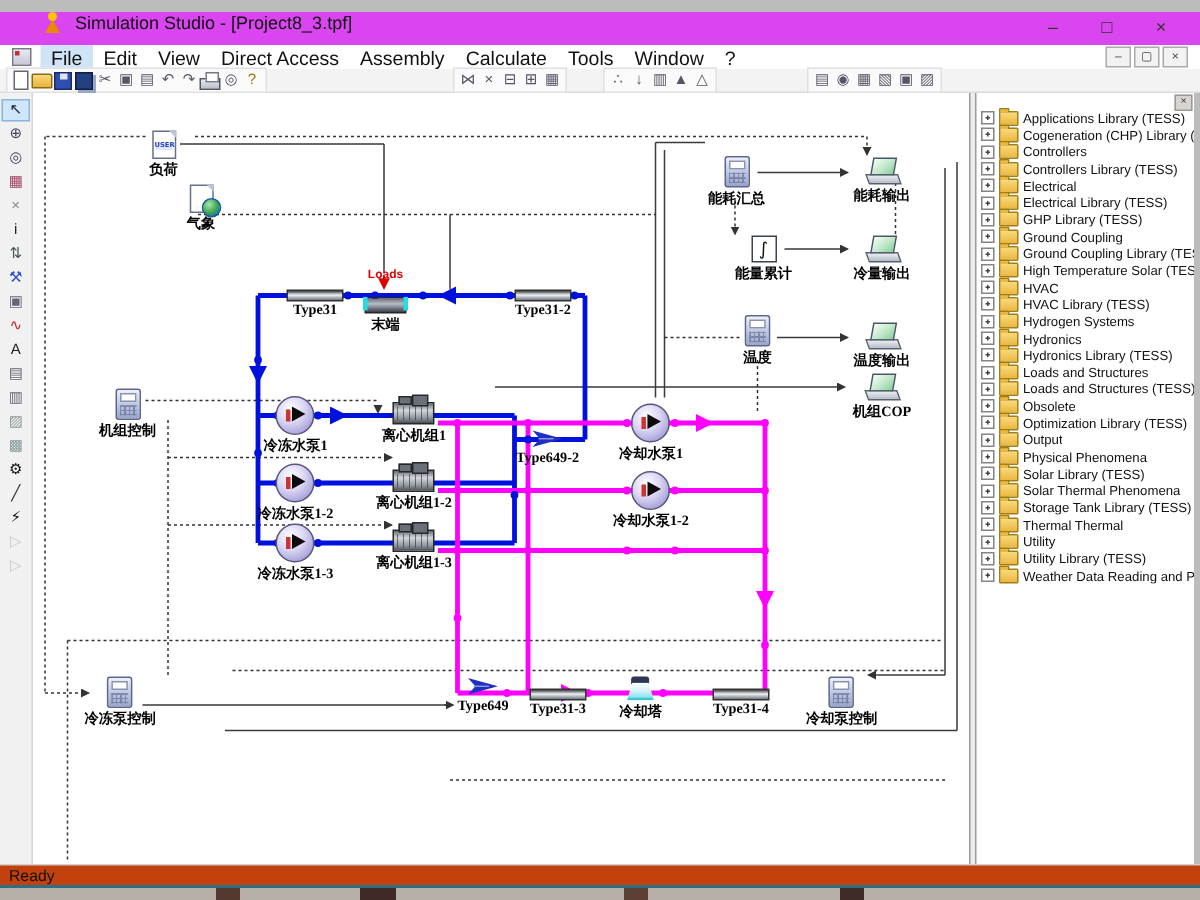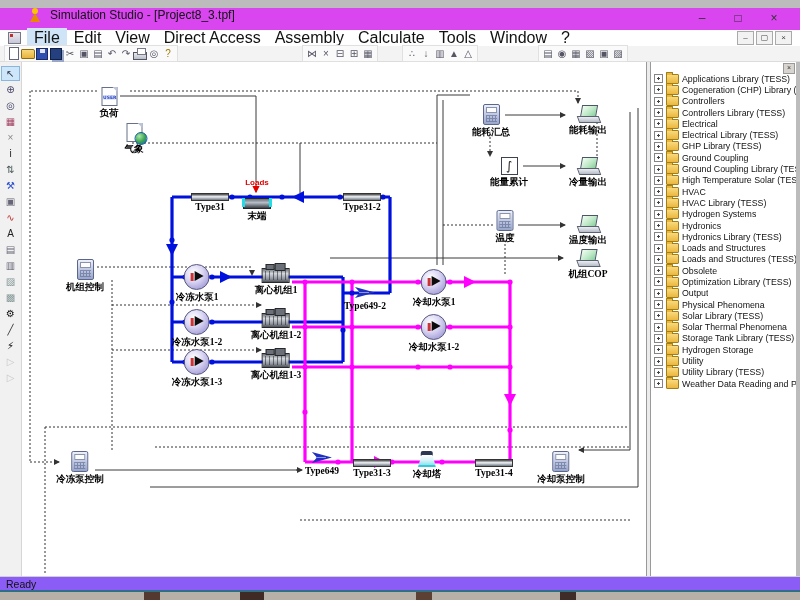--- a/index.html
+++ b/index.html
@@ -10,21 +10,21 @@
   #app-icon{margin-left:28px;width:14px;height:15px;position:relative}
   #app-icon::before{content:"";position:absolute;left:2px;top:5px;border-left:5px solid transparent;border-right:5px solid transparent;border-bottom:9px solid #e88b00}
   #app-icon::after{content:"";position:absolute;left:4px;top:0;width:6px;height:6px;border-radius:50%;background:#f7c600}
   #title-text{margin-left:8px;font-size:12px;color:#111}
   #win-controls{margin-left:auto;display:flex;margin-right:8px}
   .wbtn{width:36px;height:20px;display:flex;align-items:center;justify-content:center;font-size:12px;color:#333}
   #menubar{left:0;top:30px;width:800px;height:16px;background:#fff;display:flex;align-items:center}
   #mdi-icon{width:11px;height:10px;margin-left:8px;border:1px solid #778;background:linear-gradient(#e9e9f1,#c7c7d7);position:relative}
   #mdi-icon::before{content:"";position:absolute;left:1px;top:1px;width:3px;height:3px;background:#c03030}
   #menu-items{display:flex;margin-left:6px}
-  .mitem{padding:1px 7px;font-size:16px;color:#111}
+  .mitem{padding:1px 7px;font-size:13px;color:#111}
   .mitem.hl{background:#cfe5f7}
   #mdi-controls{margin-left:auto;margin-right:8px;display:flex;gap:2px}
   .mdibtn{width:15px;height:12px;border:1px solid #aaa;background:#f2f2f2;font-size:8px;line-height:11px;text-align:center;color:#444}
   #toolbar{left:0;top:46px;width:800px;height:16px;background:#f3f3f3;border-bottom:1px solid #dcdcdc;display:flex;align-items:center;padding-left:4px;box-sizing:border-box}
   .tgroup{display:flex;align-items:center;height:15px;border:1px solid #e0e0e0;background:#fafafa;padding:0 2px;flex:none}
   .tbi{min-width:14px;height:13px;display:flex;align-items:center;justify-content:center;font-size:10px;color:#556;position:relative}
   .tb-new::before{content:"";width:8px;height:11px;background:#fff;border:1px solid #667}
   .tb-open::before{content:"";width:12px;height:8px;background:linear-gradient(#f8d87a,#e8b33c);border:1px solid #8a6d10;border-radius:1px 2px 1px 1px}
   .tb-save::before{content:"";width:10px;height:10px;background:#2f4fb0;border:1px solid #1a2a66}
   .tb-save::after{content:"";position:absolute;top:2px;left:5px;width:5px;height:4px;background:#dfe4ee}
@@ -67,21 +67,21 @@
   #splitter{left:646px;top:62px;width:4px;height:514px;background:#ececec;border-left:1px solid #9a9a9a}
   #panel{left:650px;top:62px;width:146px;height:514px;background:#fff;border-left:1px solid #9a9a9a;box-sizing:border-box}
   #panel-head{height:11px;position:relative}
   #panel-close{position:absolute;right:1px;top:1px;width:10px;height:9px;border:1px solid #999;background:#d8d5d0;font-size:7px;line-height:8px;text-align:center;color:#333}
   .trow{display:flex;align-items:center;height:11.3px;padding-left:3px}
   .texp{width:7px;height:7px;border:1px solid #848484;background:linear-gradient(#444,#444) center/3px 1px no-repeat,linear-gradient(#444,#444) center/1px 3px no-repeat,#fff;flex:none;box-sizing:content-box}
   .tfold{width:11px;height:8px;background:linear-gradient(#f8da7c,#ecb73f);border:1px solid #a07f16;border-radius:1px;margin-left:3px;position:relative;flex:none}
   .tfold::before{content:"";position:absolute;top:-3px;left:-1px;width:5px;height:2px;background:#ecb73f;border:1px solid #a07f16;border-bottom:none;border-radius:1px 1px 0 0}
   .tlabel{margin-left:3px;font-size:8.8px;color:#111;white-space:nowrap;overflow:hidden}
   #right-edge{left:796px;top:62px;width:4px;height:514px;background:#bcbcbc}
-  #statusbar{left:0;top:576px;width:800px;height:14px;background:#8b5cf6;border-top:1px solid #d0d0d0;display:flex;align-items:center}
+  #statusbar{left:0;top:576px;width:800px;height:14px;background:#c2410c;border-top:1px solid #d0d0d0;display:flex;align-items:center}
   #status-text{margin-left:6px;font-size:10.5px;color:#111}
   #teal-line{left:0;top:590px;width:800px;height:2px;background:#2d6f85}
   #bottom-strip{left:0;top:592px;width:800px;height:8px;background:linear-gradient(90deg,#b6b0a8 0 18%,#53392f 18% 20%,#b6b0a8 20% 30%,#402a26 30% 33%,#b6b0a8 33% 52%,#5c4034 52% 54%,#b6b0a8 54% 70%,#3f2b28 70% 72%,#b6b0a8 72% 100%)}
 </style>
 </head>
 <body>
 
 <div class="abs" id="top-strip"></div>
 
 <div class="abs" id="titlebar">
@@ -519,21 +519,21 @@
       <span class="tlabel">Solar Thermal Phenomena</span>
     </div>
       <div class="trow">
       <span class="texp"></span>
       <span class="tfold"></span>
       <span class="tlabel">Storage Tank Library (TESS)</span>
     </div>
       <div class="trow">
       <span class="texp"></span>
       <span class="tfold"></span>
-      <span class="tlabel">Hydrogen Storage</span>
+      <span class="tlabel">Thermal Thermal</span>
     </div>
       <div class="trow">
       <span class="texp"></span>
       <span class="tfold"></span>
       <span class="tlabel">Utility</span>
     </div>
       <div class="trow">
       <span class="texp"></span>
       <span class="tfold"></span>
       <span class="tlabel">Utility Library (TESS)</span>

